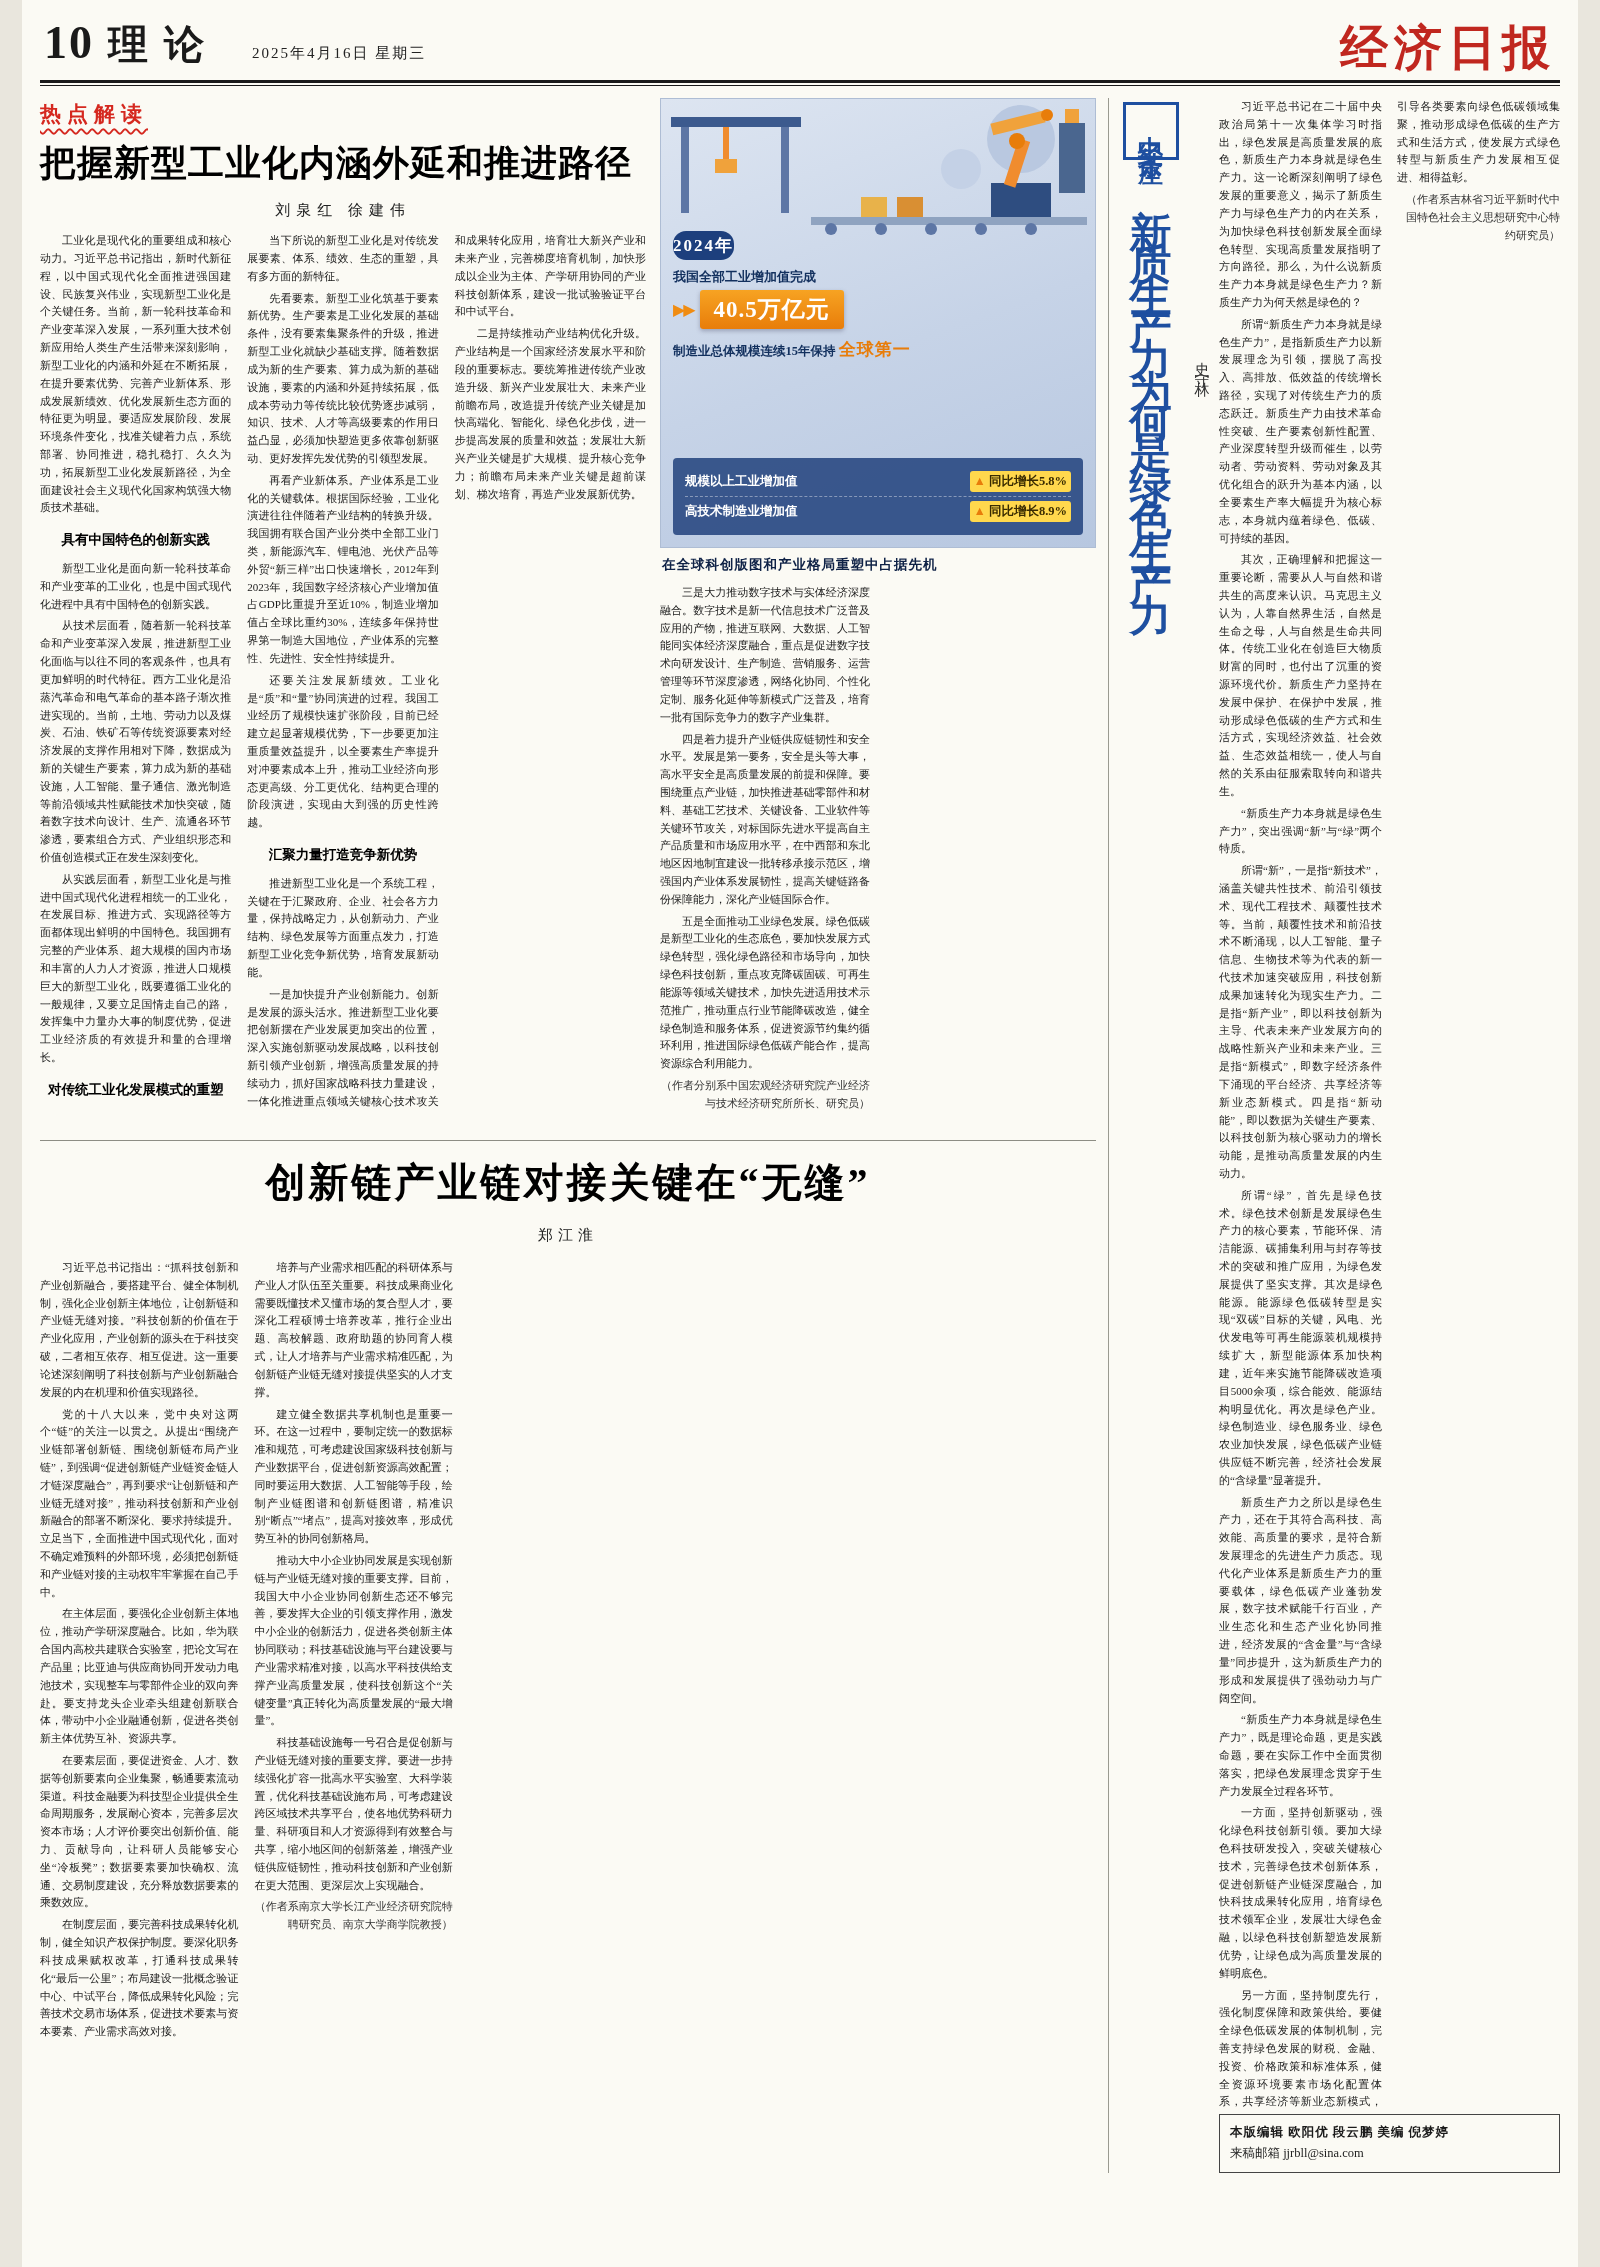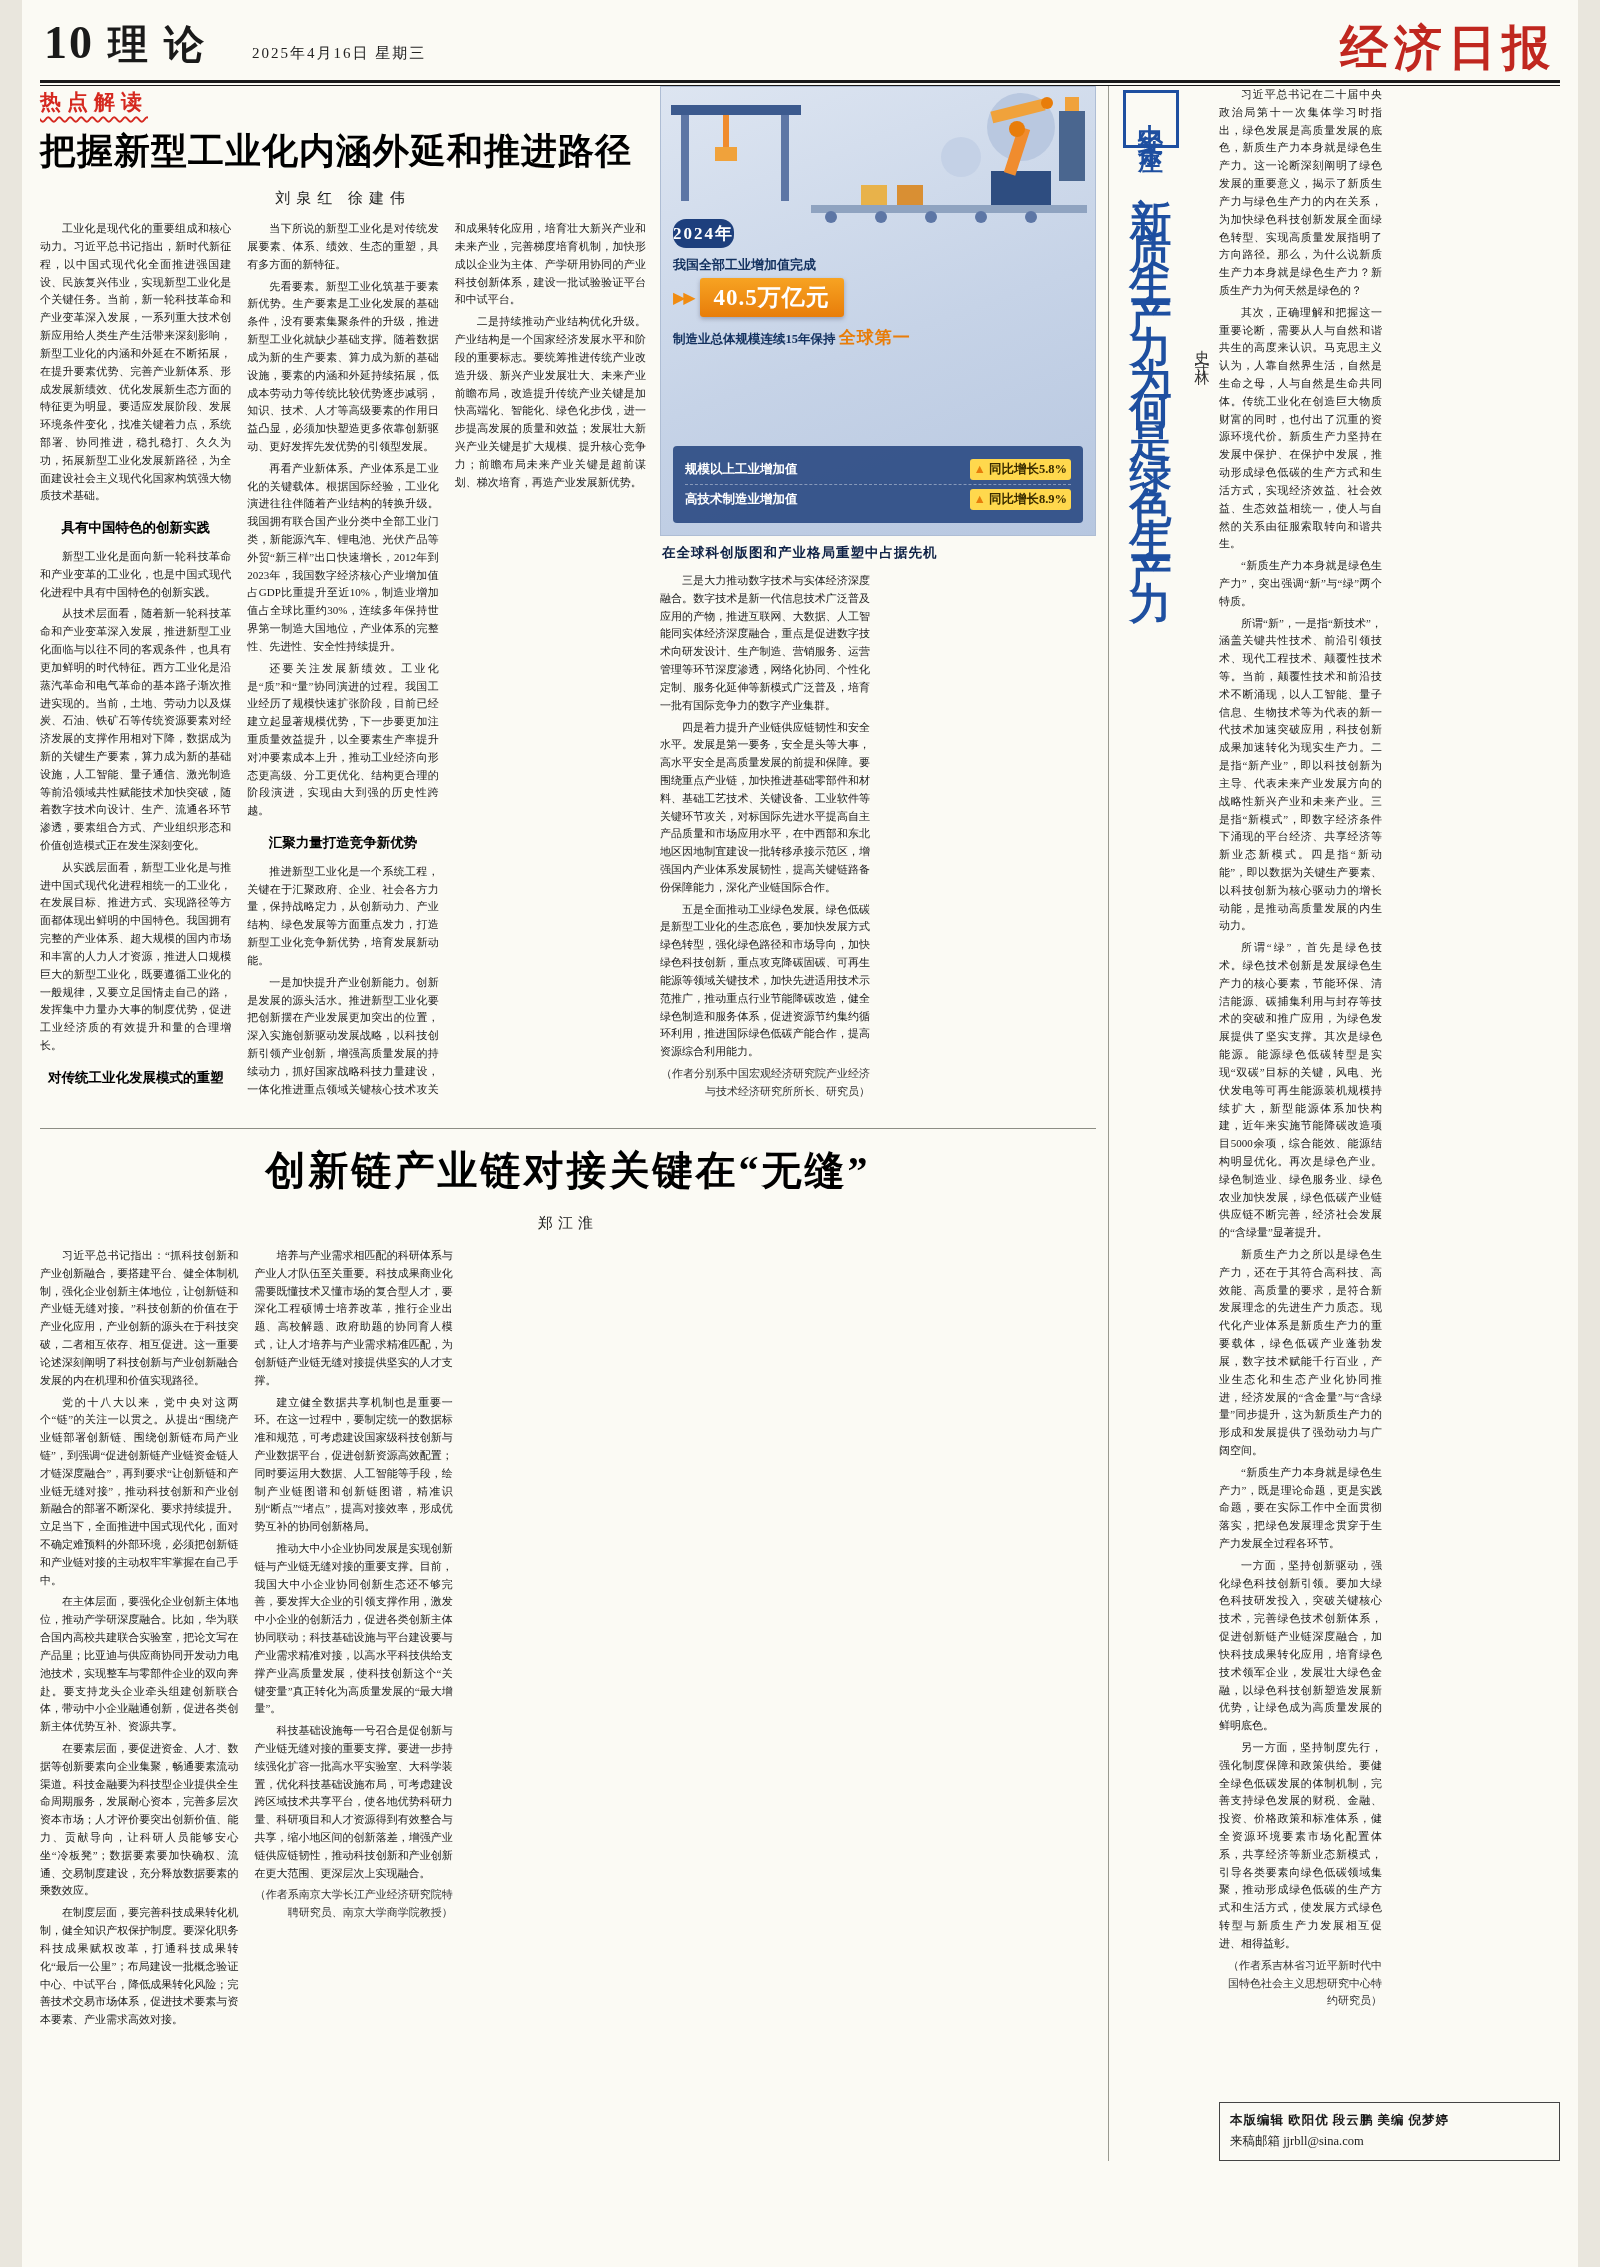--- a/index.html
+++ b/index.html
@@ -18,21 +18,21 @@
   .masthead-row { display:flex; justify-content:space-between; align-items:flex-end; padding:2px 4px 6px; }
   .mh-left { display:flex; align-items:baseline; gap:14px; }
   .pageno { font-size:46px; font-weight:900; letter-spacing:2px; }
   .section-title { font-size:40px; font-weight:900; letter-spacing:16px; }
   .page-date { font-size:15px; color:#222; margin-left:18px; letter-spacing:2px; }
   .brand { font-size:48px; font-weight:900; color:#c0271f; letter-spacing:6px; line-height:1; }
   .rule-thick { height:3px; background:#1a1a1a; margin-top:2px; }
   .rule-thin  { height:1px; background:#1a1a1a; margin-top:2px; }
 
   
-  .content { display:flex; gap:12px;justify-content:space-between; }
+  .content { display:flex; margin-top:12px; gap:12px;justify-content:space-between; }
   .main-col { width:1056px; flex:none; }
   .vrule { width:1px; background:#9a9a90; flex:none; }
   .sidebar { flex:1; display:flex; gap:10px; }
 
   
   .top-flex { display:flex; gap:14px; }
   .left-group { width:606px; flex:none; }
   .right-group { width:436px; flex:none; }
 
   .hot-tag { display:inline-block; color:#d5281f; font-weight:900; font-size:21px; letter-spacing:6px;
@@ -221,20 +221,21 @@
 
     <aside class="sidebar">
       <div class="rail">
         <div class="tea-badge">中经茶座</div>
         <div class="vertical-title">新质生产力为何是绿色生产力</div>
         <div class="side-author">史守林</div>
       </div>
       <div class="sidebody">
         <div class="cols cols2s">
             <p>习近平总书记在二十届中央政治局第十一次集体学习时指出，绿色发展是高质量发展的底色，新质生产力本身就是绿色生产力。这一论断深刻阐明了绿色发展的重要意义，揭示了新质生产力与绿色生产力的内在关系，为加快绿色科技创新发展全面绿色转型、实现高质量发展指明了方向路径。那么，为什么说新质生产力本身就是绿色生产力？新质生产力为何天然是绿色的？</p>
+            <p>所谓“新质生产力本身就是绿色生产力”，是指新质生产力以新发展理念为引领，摆脱了高投入、高排放、低效益的传统增长路径，实现了对传统生产力的质态跃迁。新质生产力由技术革命性突破、生产要素创新性配置、产业深度转型升级而催生，以劳动者、劳动资料、劳动对象及其优化组合的跃升为基本内涵，以全要素生产率大幅提升为核心标志，本身就内蕴着绿色、低碳、可持续的基因。</p>
             <p>其次，正确理解和把握这一重要论断，需要从人与自然和谐共生的高度来认识。马克思主义认为，人靠自然界生活，自然是生命之母，人与自然是生命共同体。传统工业化在创造巨大物质财富的同时，也付出了沉重的资源环境代价。新质生产力坚持在发展中保护、在保护中发展，推动形成绿色低碳的生产方式和生活方式，实现经济效益、社会效益、生态效益相统一，使人与自然的关系由征服索取转向和谐共生。</p>
             <p>“新质生产力本身就是绿色生产力”，突出强调“新”与“绿”两个特质。</p>
             <p>所谓“新”，一是指“新技术”，涵盖关键共性技术、前沿引领技术、现代工程技术、颠覆性技术等。当前，颠覆性技术和前沿技术不断涌现，以人工智能、量子信息、生物技术等为代表的新一代技术加速突破应用，科技创新成果加速转化为现实生产力。二是指“新产业”，即以科技创新为主导、代表未来产业发展方向的战略性新兴产业和未来产业。三是指“新模式”，即数字经济条件下涌现的平台经济、共享经济等新业态新模式。四是指“新动能”，即以数据为关键生产要素、以科技创新为核心驱动力的增长动能，是推动高质量发展的内生动力。</p>
             <p>所谓“绿”，首先是绿色技术。绿色技术创新是发展绿色生产力的核心要素，节能环保、清洁能源、碳捕集利用与封存等技术的突破和推广应用，为绿色发展提供了坚实支撑。其次是绿色能源。能源绿色低碳转型是实现“双碳”目标的关键，风电、光伏发电等可再生能源装机规模持续扩大，新型能源体系加快构建，近年来实施节能降碳改造项目5000余项，综合能效、能源结构明显优化。再次是绿色产业。绿色制造业、绿色服务业、绿色农业加快发展，绿色低碳产业链供应链不断完善，经济社会发展的“含绿量”显著提升。</p>
             <p>新质生产力之所以是绿色生产力，还在于其符合高科技、高效能、高质量的要求，是符合新发展理念的先进生产力质态。现代化产业体系是新质生产力的重要载体，绿色低碳产业蓬勃发展，数字技术赋能千行百业，产业生态化和生态产业化协同推进，经济发展的“含金量”与“含绿量”同步提升，这为新质生产力的形成和发展提供了强劲动力与广阔空间。</p>
             <p>“新质生产力本身就是绿色生产力”，既是理论命题，更是实践命题，要在实际工作中全面贯彻落实，把绿色发展理念贯穿于生产力发展全过程各环节。</p>
             <p>一方面，坚持创新驱动，强化绿色科技创新引领。要加大绿色科技研发投入，突破关键核心技术，完善绿色技术创新体系，促进创新链产业链深度融合，加快科技成果转化应用，培育绿色技术领军企业，发展壮大绿色金融，以绿色科技创新塑造发展新优势，让绿色成为高质量发展的鲜明底色。</p>
             <p>另一方面，坚持制度先行，强化制度保障和政策供给。要健全绿色低碳发展的体制机制，完善支持绿色发展的财税、金融、投资、价格政策和标准体系，健全资源环境要素市场化配置体系，共享经济等新业态新模式，引导各类要素向绿色低碳领域集聚，推动形成绿色低碳的生产方式和生活方式，使发展方式绿色转型与新质生产力发展相互促进、相得益彰。</p>
             <p class="endnote">（作者系吉林省习近平新时代中国特色社会主义思想研究中心特约研究员）</p>
           </div>

